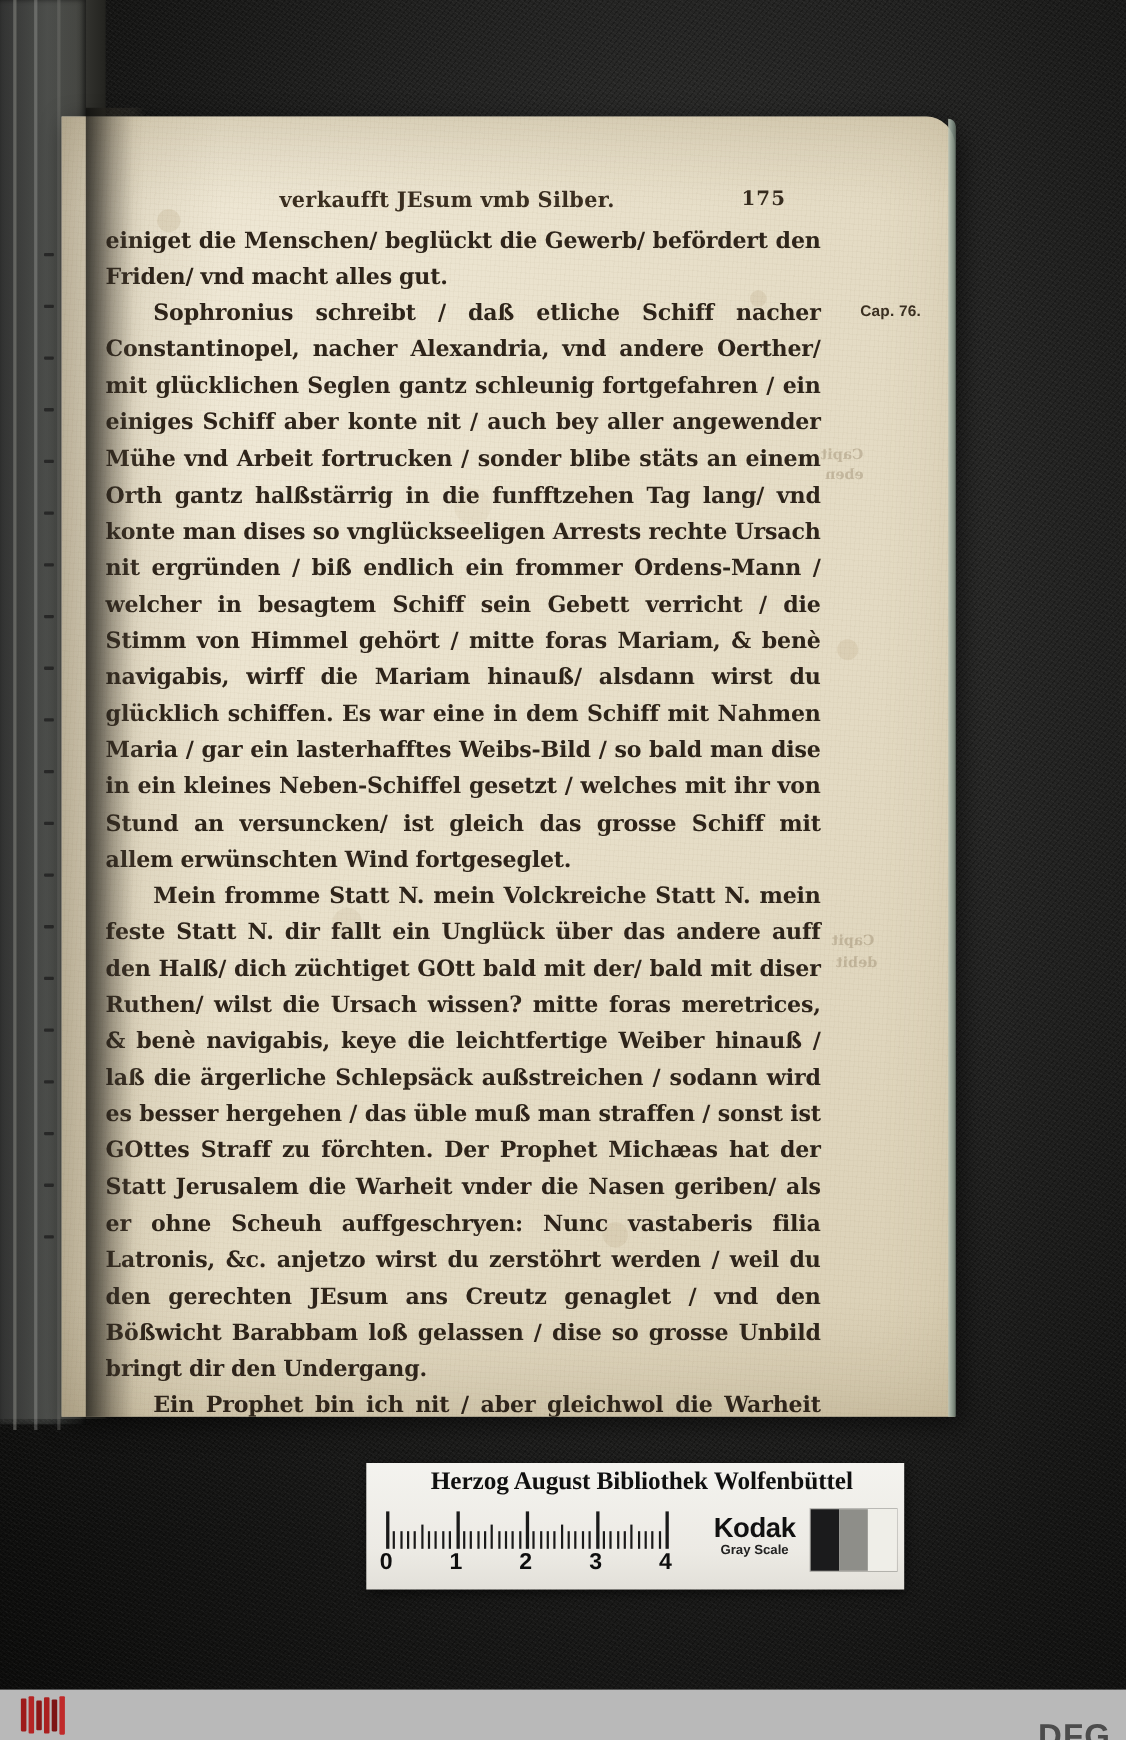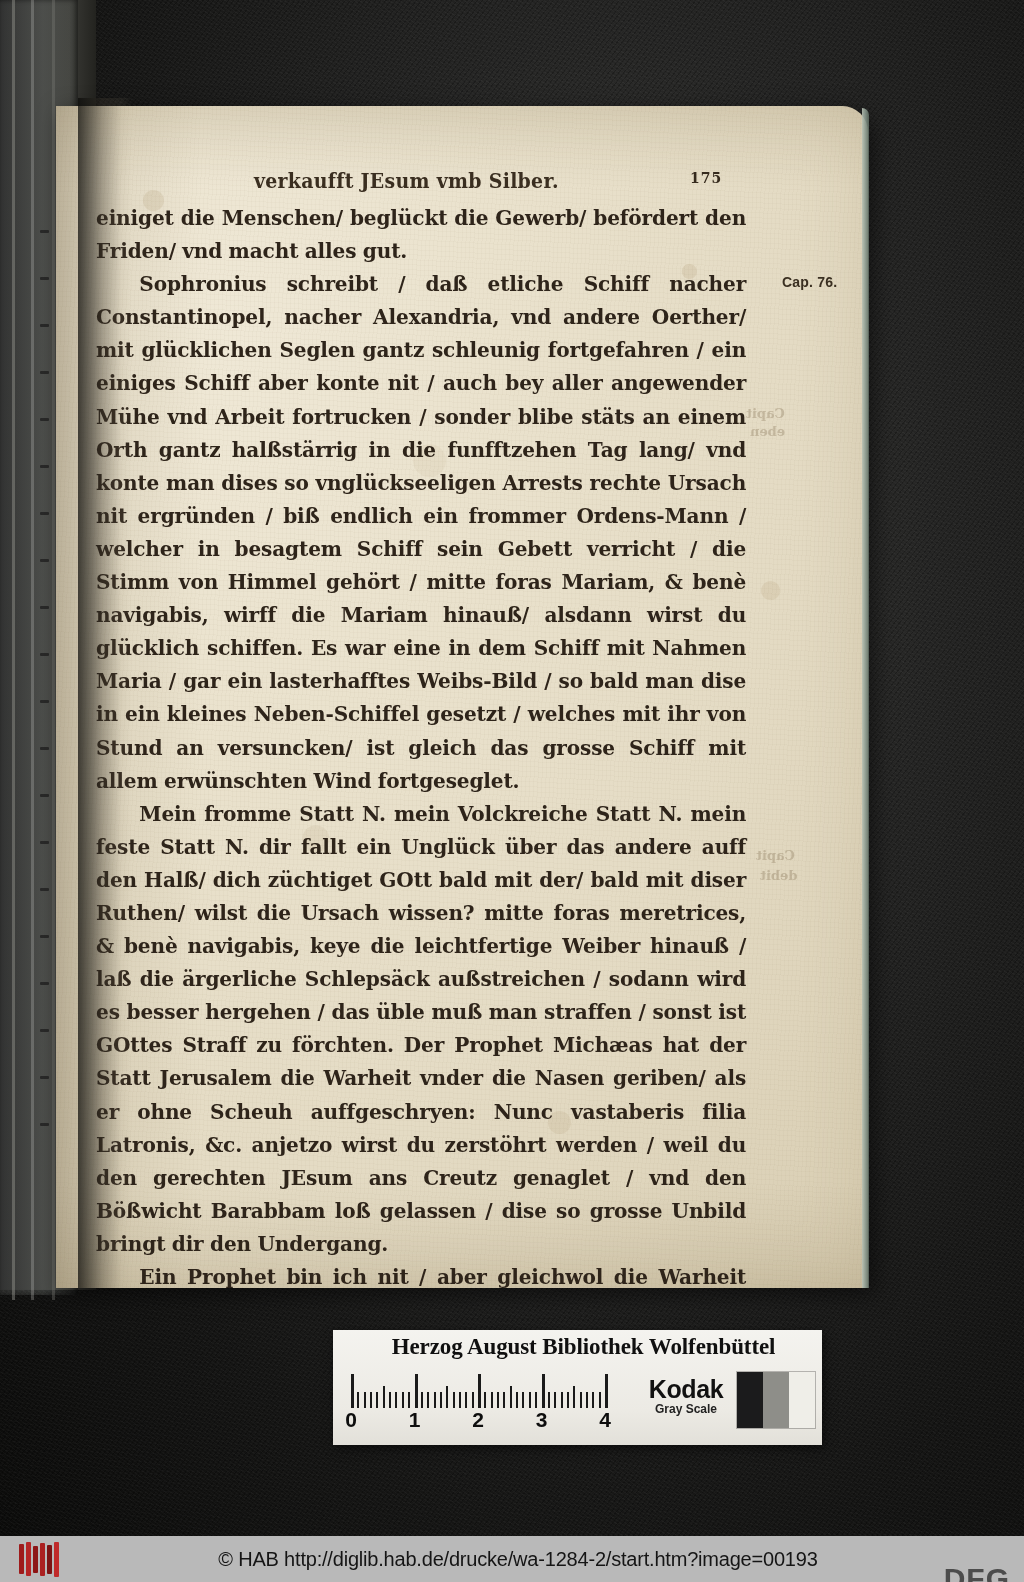--- a/index.html
+++ b/index.html
@@ -159,25 +159,24 @@
     color: #3a2e20;
     white-space: nowrap;
     transform: scaleX(0.97);
     transform-origin: left center;
   }
   .runhead .folio {
     position: absolute;
     left: 578px;
     top: 0;
     font-family: "DejaVu Serif", serif;
-    font-size: 14px;
+    font-size: 18px;
     font-weight: 700;
     color: #362b1e;
     letter-spacing: 1px;
-    margin-left: 16px;
   }
 
   .para {
     font-family: "DejaVu Serif", serif;
     font-size: 20.4px;
     line-height: 33.1px;
     font-weight: 700;
     color: #2e241a;
     text-align: justify;
     text-justify: inter-word;
@@ -490,15 +489,14 @@
 
 <div class="footer">
   <div class="footer-logo">
     <i></i>
       <i></i>
       <i></i>
       <i></i>
       <i></i>
       <i></i>
   </div>
-  <div class="footer-url">© HAB http://diglib.hab.de/drucke/wa-1284-2/start.htm?image=00193</div>
   <div class="footer-dfg">DFG</div>
 </div>
 
 </body></html>

